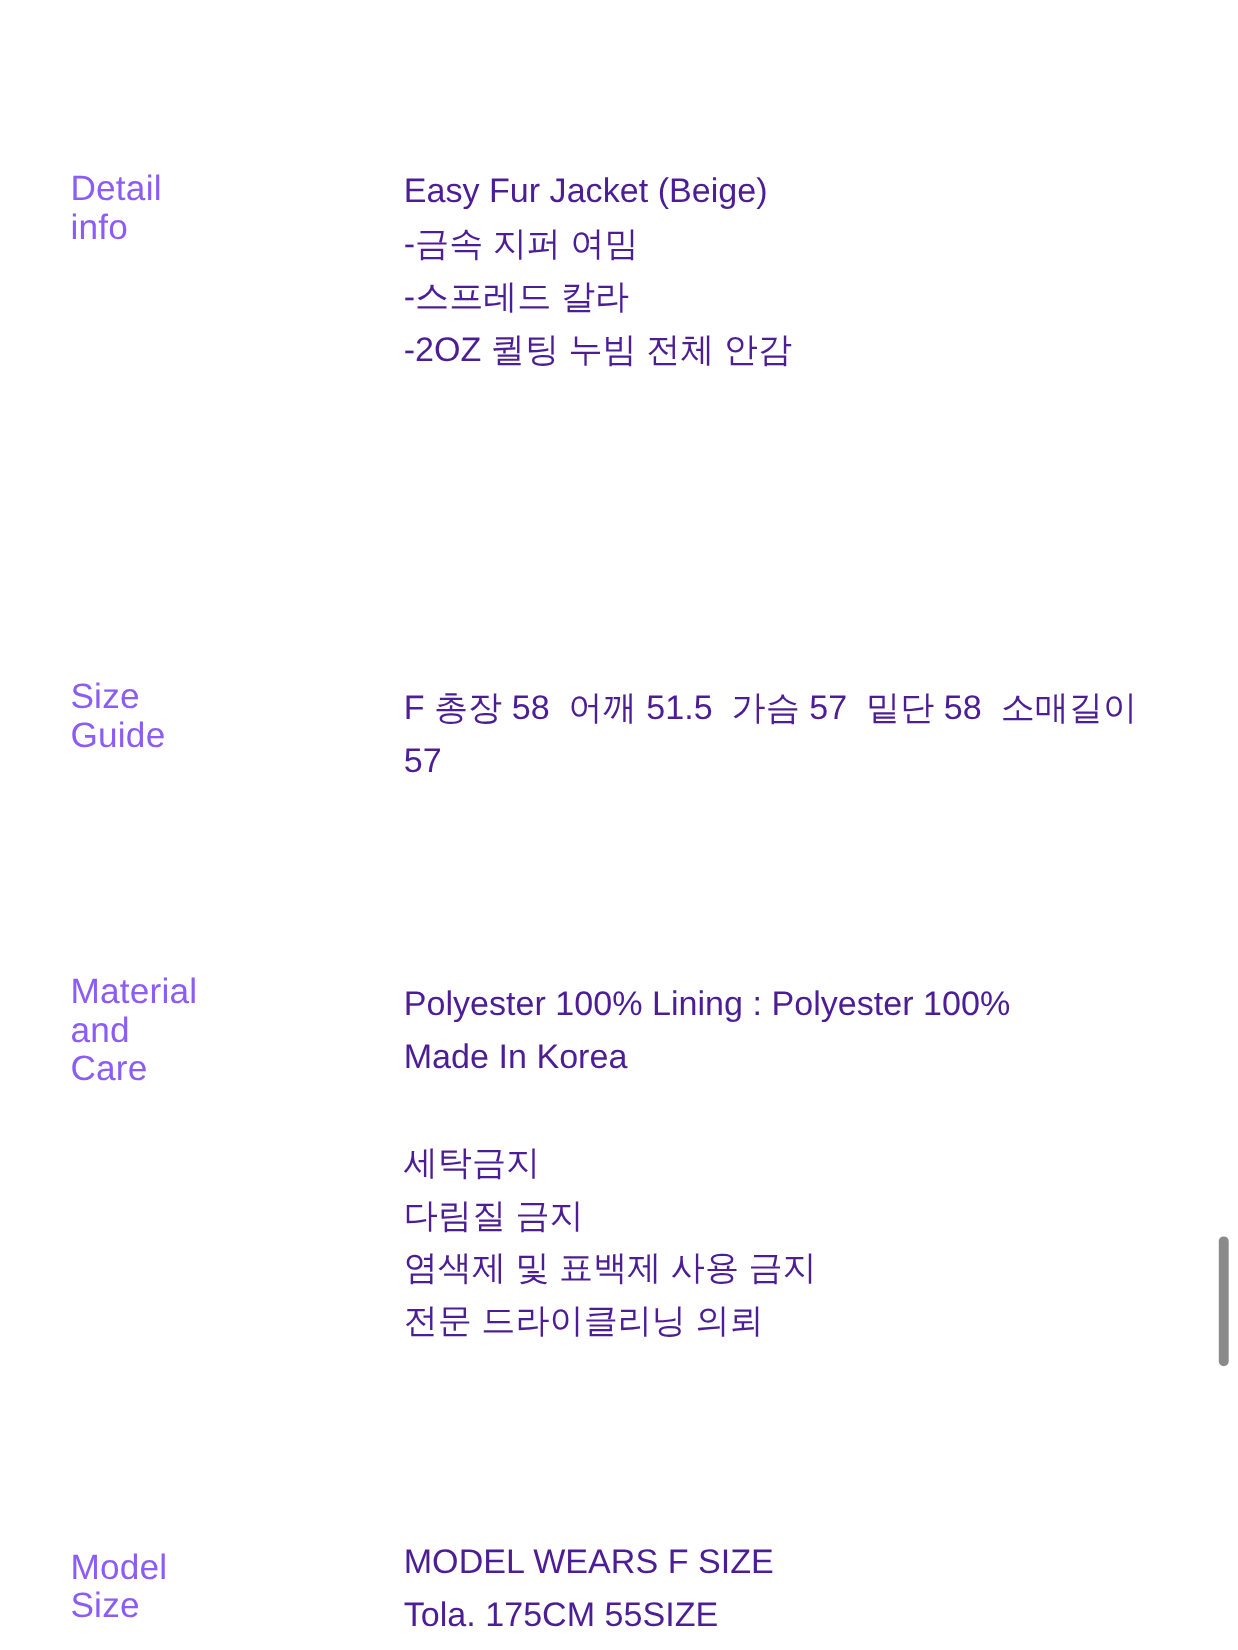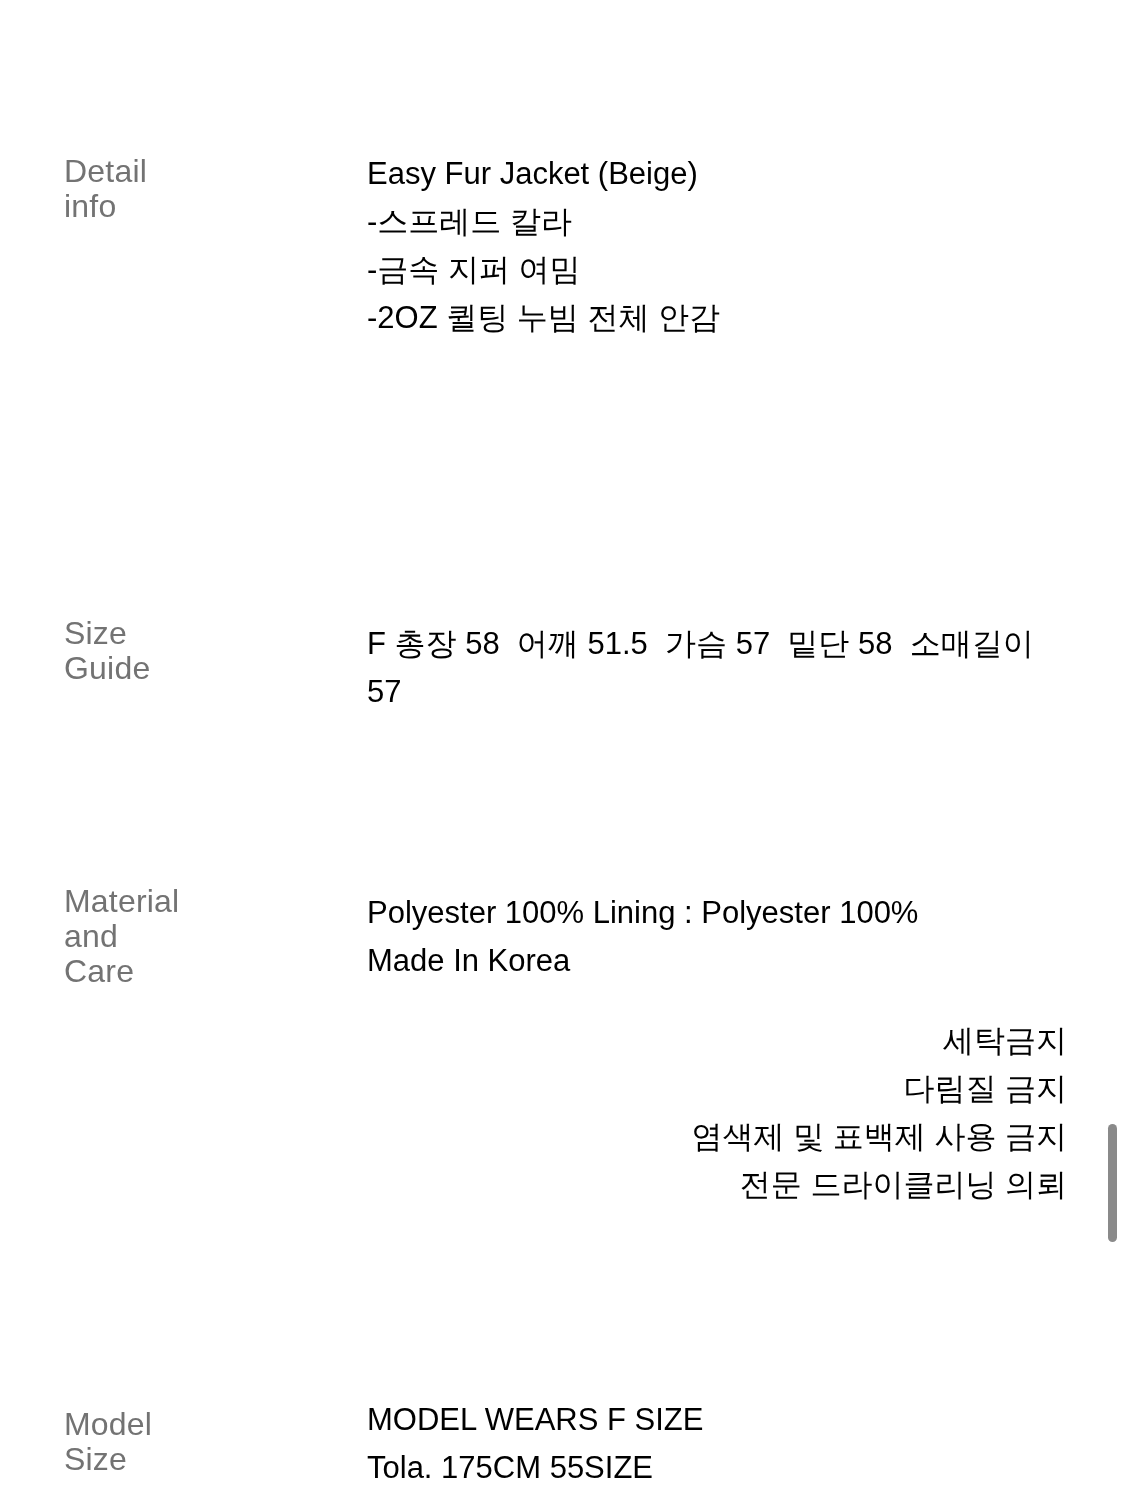--- a/index.html
+++ b/index.html
@@ -21,37 +21,36 @@
     left: 0;
     width: 1125px;
   }
   .section-label {
     position: absolute;
     left: 64px;
     top: 0;
     font-size: 32px;
     line-height: 35px;
     letter-spacing: 0.2px;
-    color: #737373;
+    color: #8b5cf6;
   }
   .section-content {
     position: absolute;
     left: 367px;
     top: 0;
     width: 700px;
     font-size: 31px;
     line-height: 48px;
-    color: #000000;
+    color: #4c1d95;
   }
   .pre {
     white-space: pre-wrap;
   }
   .care-group {
-    margin-top: 32px;
-    text-align: right;
+    margin-top: 48px;
   }
   .scrollbar-thumb {
     position: absolute;
     right: 8px;
     top: 1124px;
     width: 9px;
     height: 118px;
     border-radius: 5px;
     background: #757575;
     opacity: 0.85;
@@ -62,22 +61,22 @@
 
 <div class="page">
 
   <section class="section" style="top:154px;">
     <div class="section-label">
       <div>Detail</div>
       <div>info</div>
     </div>
     <div class="section-content" style="top:-4px;">
       <div>Easy Fur Jacket (Beige)</div>
+      <div>-금속 지퍼 여밈</div>
       <div>-스프레드 칼라</div>
-      <div>-금속 지퍼 여밈</div>
       <div>-2OZ 퀼팅 누빔 전체 안감</div>
     </div>
   </section>
 
   <section class="section" style="top:616px;">
     <div class="section-label">
       <div>Size</div>
       <div>Guide</div>
     </div>
     <div class="section-content" style="top:4px;">

